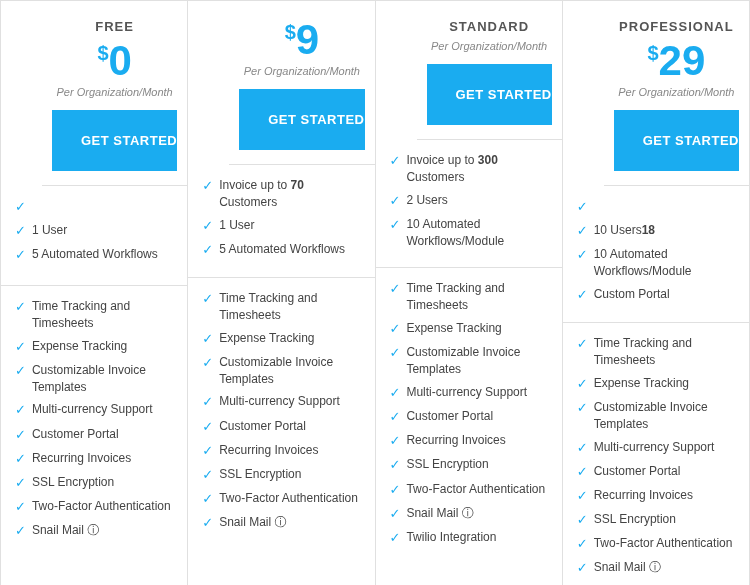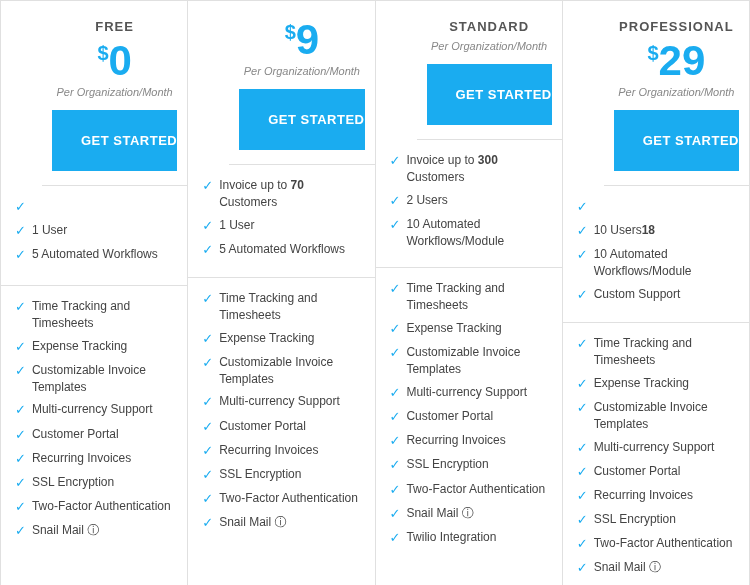--- a/index.html
+++ b/index.html
@@ -299,21 +299,21 @@
           <div class="feature-item">
             <span class="check">✓</span>
             <span>10 Users<strong>18</strong></span>
           </div>
           <div class="feature-item">
             <span class="check">✓</span>
             <span>10 Automated Workflows/Module</span>
           </div>
           <div class="feature-item">
             <span class="check">✓</span>
-            <span>Custom Support</span>
+            <span>Custom Portal</span>
           </div>
         </div>
         <div class="plan-features-main">
           <div class="feature-item">
             <span class="check">✓</span>
             <span>Time Tracking and Timesheets</span>
           </div>
           <div class="feature-item">
             <span class="check">✓</span>
             <span>Expense Tracking</span>

